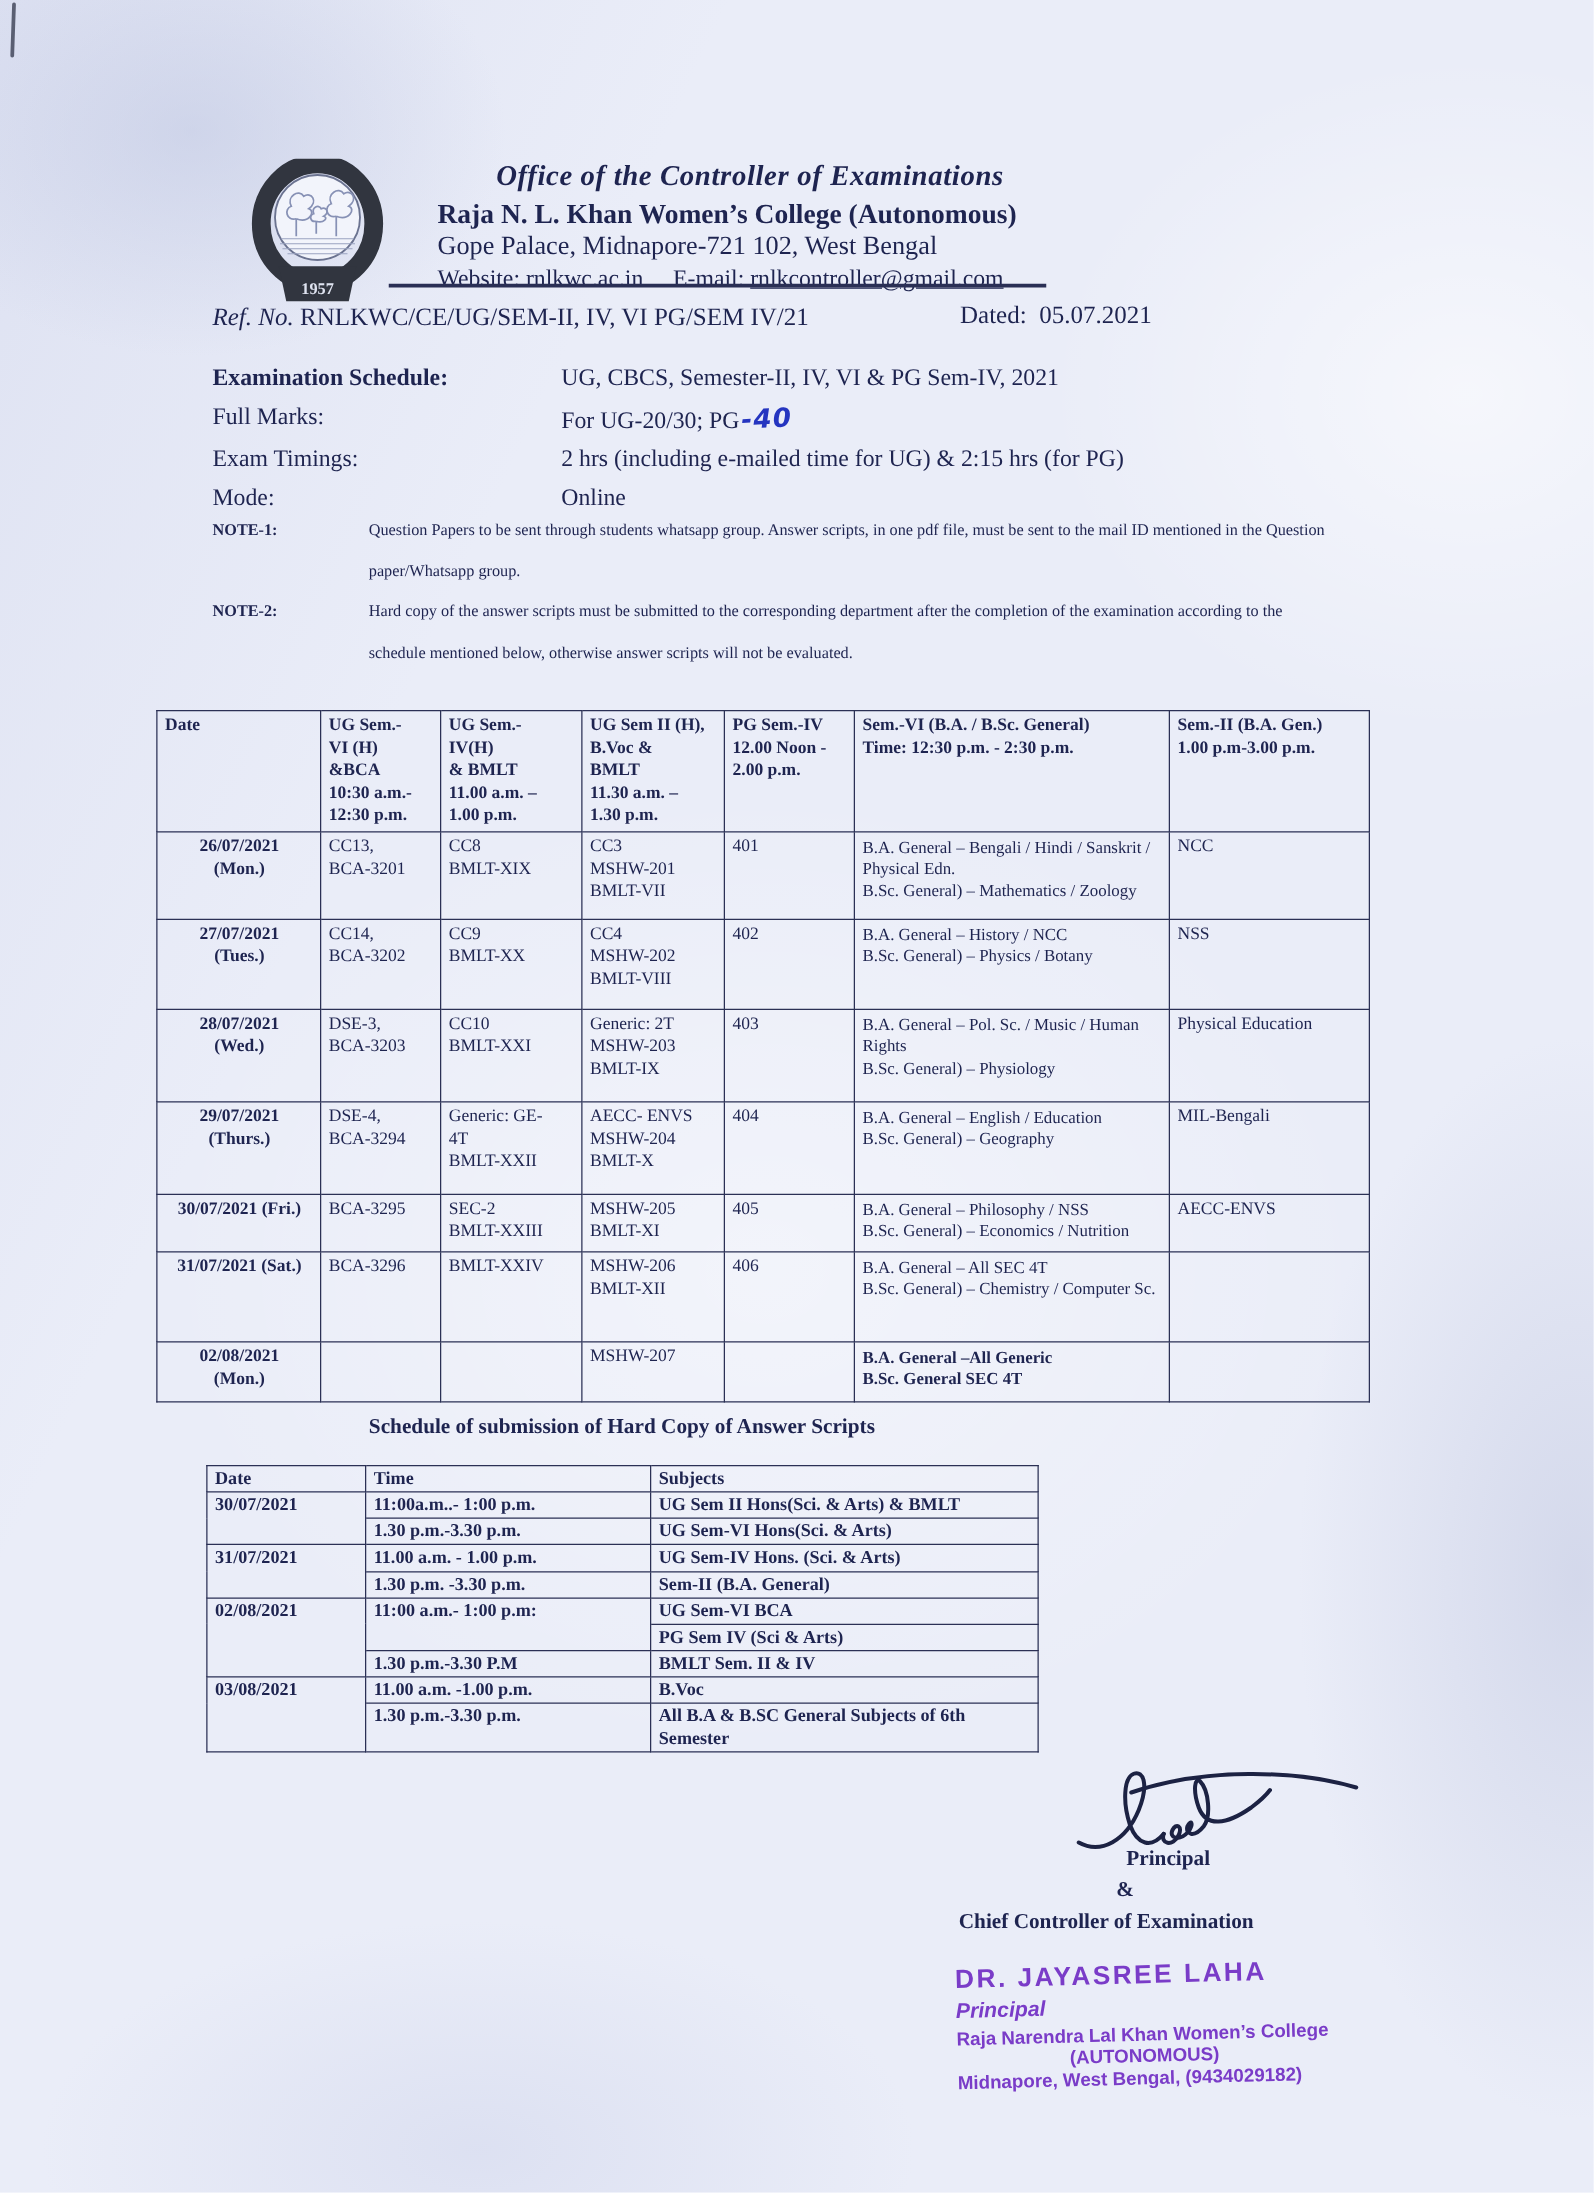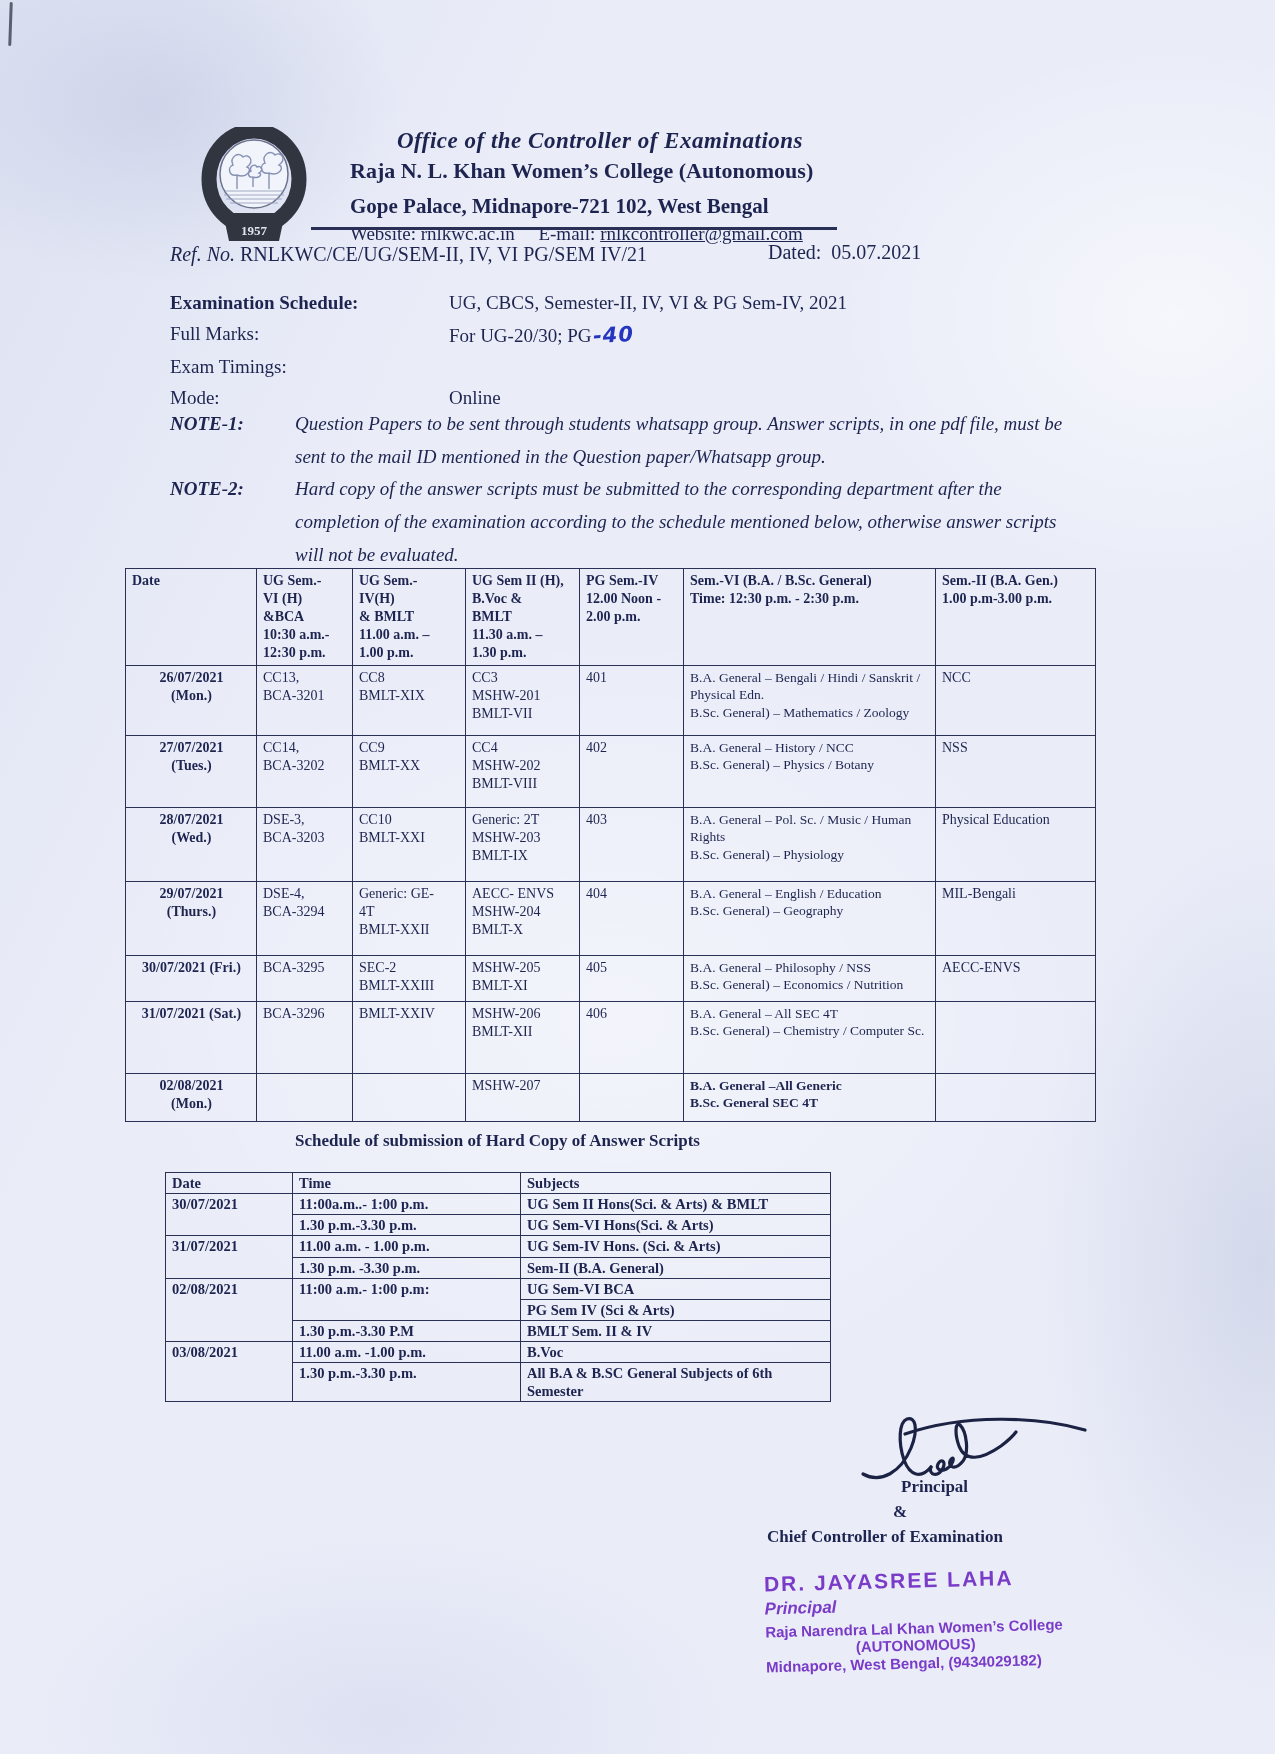--- a/index.html
+++ b/index.html
@@ -16,39 +16,39 @@
       radial-gradient(ellipse 500px 260px at 30% 98%, rgba(200,206,232,.4), transparent 70%),
       linear-gradient(115deg, rgba(198,204,230,.35) 0%, rgba(240,243,252,0) 28%);
   }
   .edge-mark { position:absolute; left:9px; top:2px; width:3px; height:44px; background:#3a3f52; transform:rotate(2deg); border-radius:2px; opacity:.8; }
 
   
   .logo { position:absolute; left:193px; top:127px; }
   .head-text { position:absolute; left:350px; top:128px; width:500px; }
   .office-line { font-style:italic; font-weight:bold; font-size:23px; text-align:center; letter-spacing:.5px; }
   .college-line { font-weight:bold; font-size:22px; margin-top:4px; }
-  .address-line { font-weight:bold; font-size:21px; margin-top:10px; }
+  .address-line { font-weight:normal; font-size:21px; margin-top:0; }
   .web-line { font-size:19px; margin-top:4px; }
   .web-line .email { text-decoration:underline; }
   .head-rule { position:absolute; left:311px; top:227px; width:526px; height:3px; background:#2a2f55; }
 
   
   .ref-label { position:absolute; left:170px; top:243px; font-size:20px; }
   .ref-label .ital { font-style:italic; }
   .dated { position:absolute; left:768px; top:241px; font-size:20px; font-weight:normal; }
 
   
   .info { position:absolute; left:170px; top:292px; width:940px; font-size:19px; }
   .info-row { display:flex; margin-bottom:9px;gap:24px; }
   .info-row .lbl { width:255px; font-weight:bold; flex:none; }
   .info-row.plain .lbl { font-weight:normal; }
   .hand { font-family:"DejaVu Sans", sans-serif; color:#2535c0; font-weight:bold; font-style:italic; font-size:21px; letter-spacing:1px; transform:rotate(-3deg); display:inline-block; margin-left:1px; }
 
   
-  .note { position:absolute; left:170px; width:910px; font-size:19px; line-height:33px; display:flex;font-style:italic; }
+  .note { position:absolute; left:170px; width:910px; font-size:13px; line-height:33px; display:flex; }
   .note .lbl { width:125px; font-weight:bold; flex:none; }
   .note .txt { width:775px; }
   .note1 { top:407px; }
   .note2 { top:472px; }
 
   
   table { border-collapse:collapse; }
   .exam { position:absolute; left:125px; top:568px; width:970px; table-layout:fixed; }
   .exam th, .exam td { border:1.6px solid #2b3055; vertical-align:top; text-align:left; padding:3px 5px 3px 6px; white-space:pre-line; }
   .exam th { font-size:14px; font-weight:bold; line-height:1.28; }
@@ -129,20 +129,21 @@
     <div class="info-row">
       <span class="lbl">Examination Schedule:</span>
       <span>UG, CBCS, Semester-II, IV, VI &amp; PG Sem-IV, 2021</span>
     </div>
     <div class="info-row plain">
       <span class="lbl">Full Marks:</span>
       <span><span>For UG-20/30; PG</span><span class="hand">-40</span></span>
     </div>
     <div class="info-row plain">
       <span class="lbl">Exam Timings:</span>
+      <span>2 hrs (including e-mailed time for UG) &amp; 2:15 hrs (for PG)</span>
     </div>
     <div class="info-row plain">
       <span class="lbl">Mode:</span>
       <span>Online</span>
     </div>
   </div>
 
   <div class="note note1">
     <span class="lbl">NOTE-1:</span>
     <span class="txt">Question Papers to be sent through students whatsapp group.  Answer scripts, in one pdf file, must be sent to the mail ID mentioned in the Question paper/Whatsapp group.</span>

